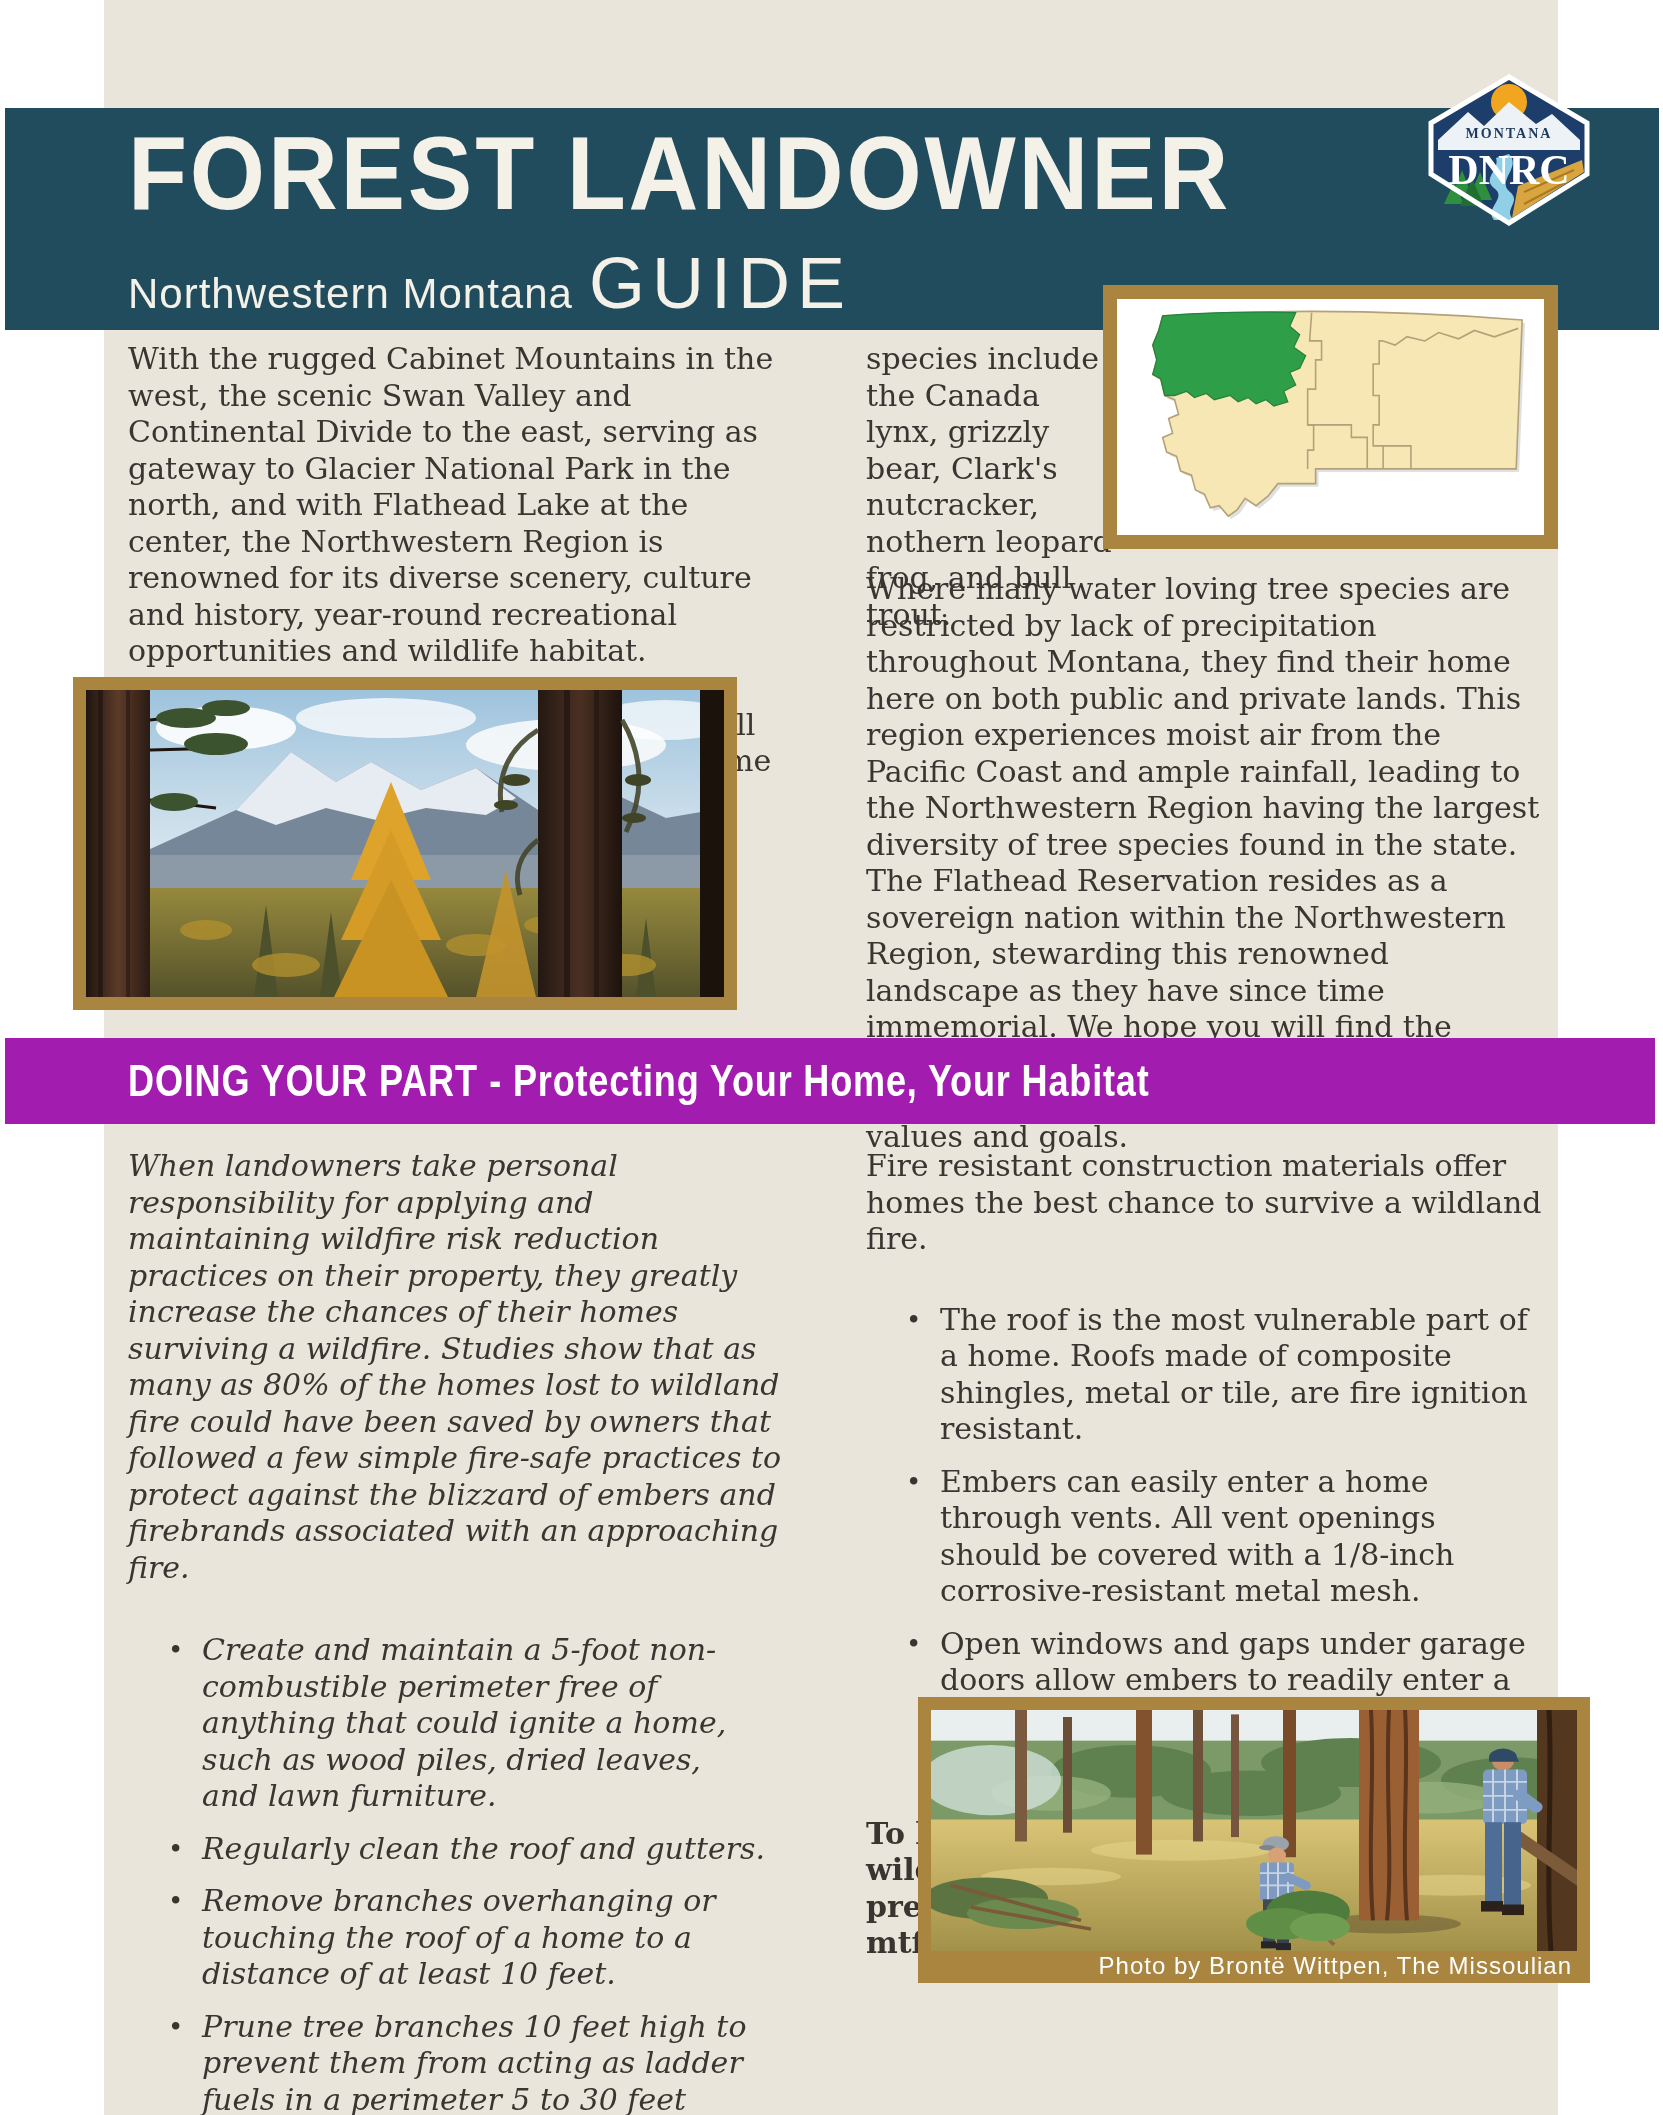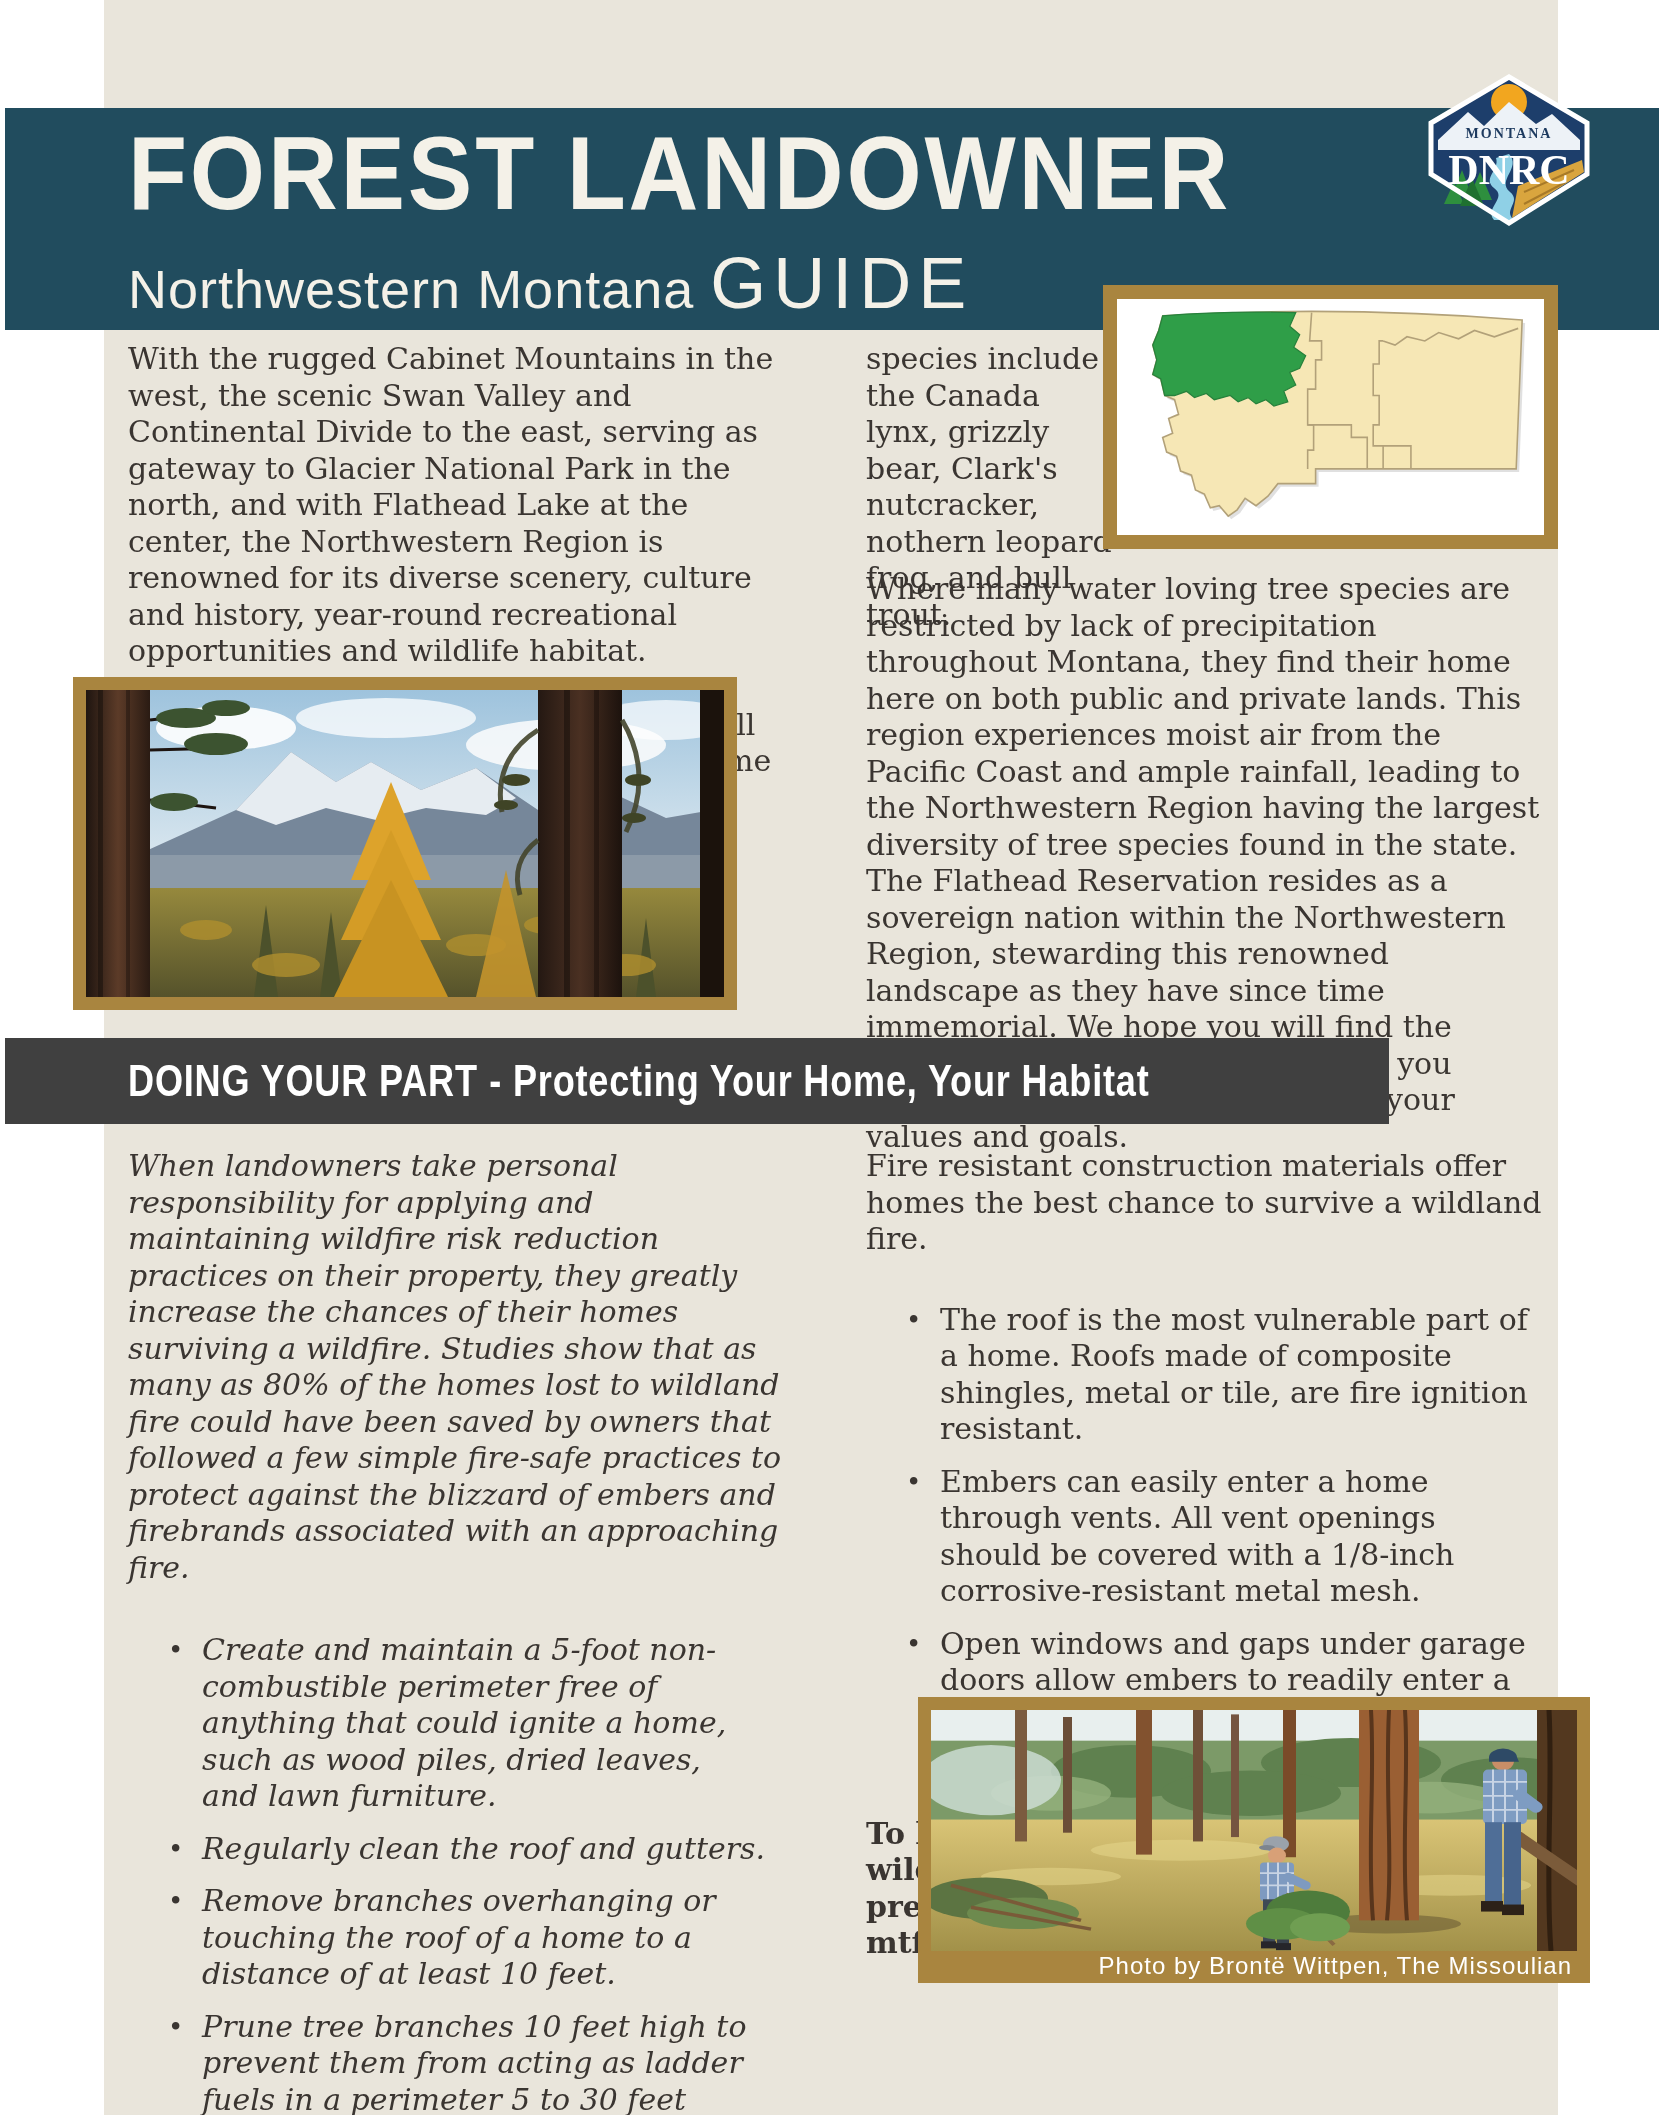--- a/index.html
+++ b/index.html
@@ -8,21 +8,21 @@
         font-family:"DejaVu Serif", serif;color:#3a3531;}
   .cream{position:absolute;left:104px;top:0;width:1454px;height:2115px;background:#e9e5db;}
 
   
   .teal-band{position:absolute;left:5px;top:108px;width:1654px;height:222px;background:#214c5e;}
   .hd-title{position:absolute;left:123px;top:6px;font-family:"Liberation Sans",sans-serif;
             font-weight:bold;font-size:104px;letter-spacing:3px;color:#f4f1e8;white-space:nowrap;
             transform:scaleX(.93);transform-origin:left top;}
   .hd-subrow{position:absolute;left:123px;bottom:6px;display:flex;align-items:baseline;
              color:#f4f1e8;font-family:"Liberation Sans",sans-serif;white-space:nowrap;}
-  .hd-region{font-size:54px;font-weight:400;letter-spacing:1px;}
+  .hd-region{font-size:42px;font-weight:400;letter-spacing:1px;}
   .hd-guide{font-size:72px;font-weight:400;letter-spacing:7px;margin-left:16px;}
 
   
   .logo{position:absolute;left:1424px;top:74px;width:170px;height:152px;}
   .logo svg{width:100%;height:100%;display:block;}
 
   
   .col{position:absolute;font-size:30px;line-height:36.5px;}
   .col p{margin:0;}
   #intro-left{left:128px;top:341px;width:652px;}
@@ -37,21 +37,21 @@
   #map-frame .inner{left:14px;top:14px;right:14px;bottom:14px;}
   #forest-frame{left:73px;top:677px;width:664px;height:333px;}
   #forest-frame .inner{left:13px;top:13px;right:13px;bottom:13px;}
   #photo-frame{left:918px;top:1697px;width:672px;height:286px;}
   #photo-frame .inner{left:13px;top:13px;right:13px;bottom:32px;}
   .inner svg{width:100%;height:100%;display:block;}
   .caption{position:absolute;right:18px;bottom:3px;color:#fff;
            font-family:"Liberation Sans",sans-serif;font-size:24px;letter-spacing:1px;white-space:nowrap;}
 
   
-  .gold-band{position:absolute;left:5px;top:1038px;width:1384px;height:86px;background:#404040;}
+  .gold-band{position:absolute;left:5px;top:1038px;width:1650px;height:86px;background:#a21caf;}
   .gold-band .txt{position:absolute;left:123px;top:0;height:86px;display:flex;align-items:center;
                   color:#ffffff;font-family:"Liberation Sans",sans-serif;font-weight:bold;
                   font-size:44px;letter-spacing:1px;white-space:nowrap;
                   transform:scaleX(.82);transform-origin:left center;}
   .gold-band .txt .rest{margin-left:14px;}
 
   
   #dyp-left{left:128px;top:1148px;width:654px;font-style:italic;}
   #dyp-right{left:866px;top:1148px;width:682px;}
   ul.blist{list-style:none;margin:46px 0 0 0;padding:0;}

